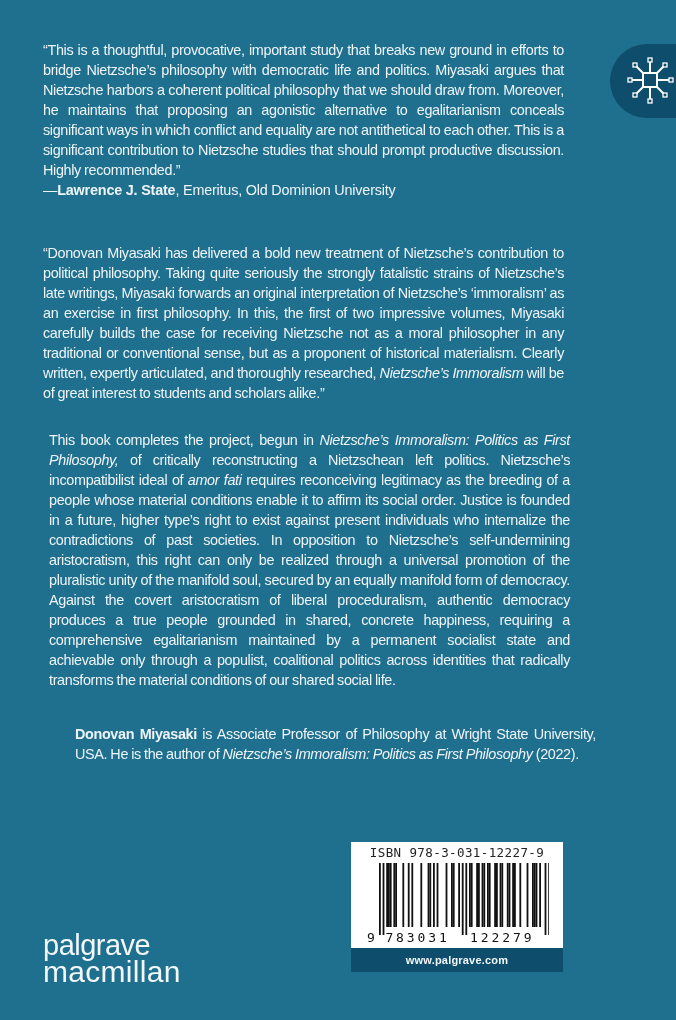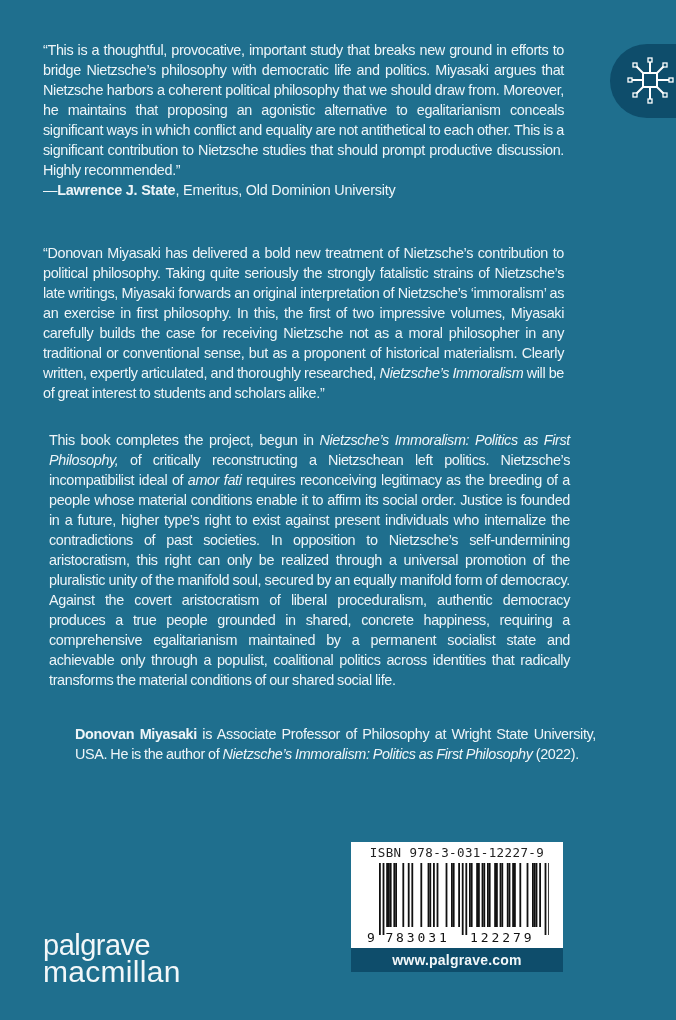--- a/index.html
+++ b/index.html
@@ -45,21 +45,21 @@
   }
   .isbn-text {
     position: absolute; left: 0; right: 0; top: 3px; text-align: center;
     font-family: "DejaVu Sans Mono", "Liberation Mono", monospace;
     font-size: 12.5px; letter-spacing: 0.4px; color: #222;
   }
   .barcode { position: absolute; left: 16px; top: 21px; }
   .url-bar {
     position: absolute; left: 351px; top: 948px; width: 212px; height: 24px;
     background: #0e4d6b; color: #f2f7f9; text-align: center;
-    font-size: 14px; line-height: 24px; font-weight: bold; letter-spacing: 0.2px;
+    font-size: 11px; line-height: 24px; font-weight: bold; letter-spacing: 0.2px;
   }
 </style>
 </head>
 <body>
 
 <div class="badge">
   <svg width="54" height="52" viewBox="0 0 54 52">
     <g stroke="#ffffff" stroke-width="2" fill="none">
       <rect x="19" y="18" width="14" height="14"></rect>
       <line x1="26" y1="18" x2="26" y2="7"></line>

